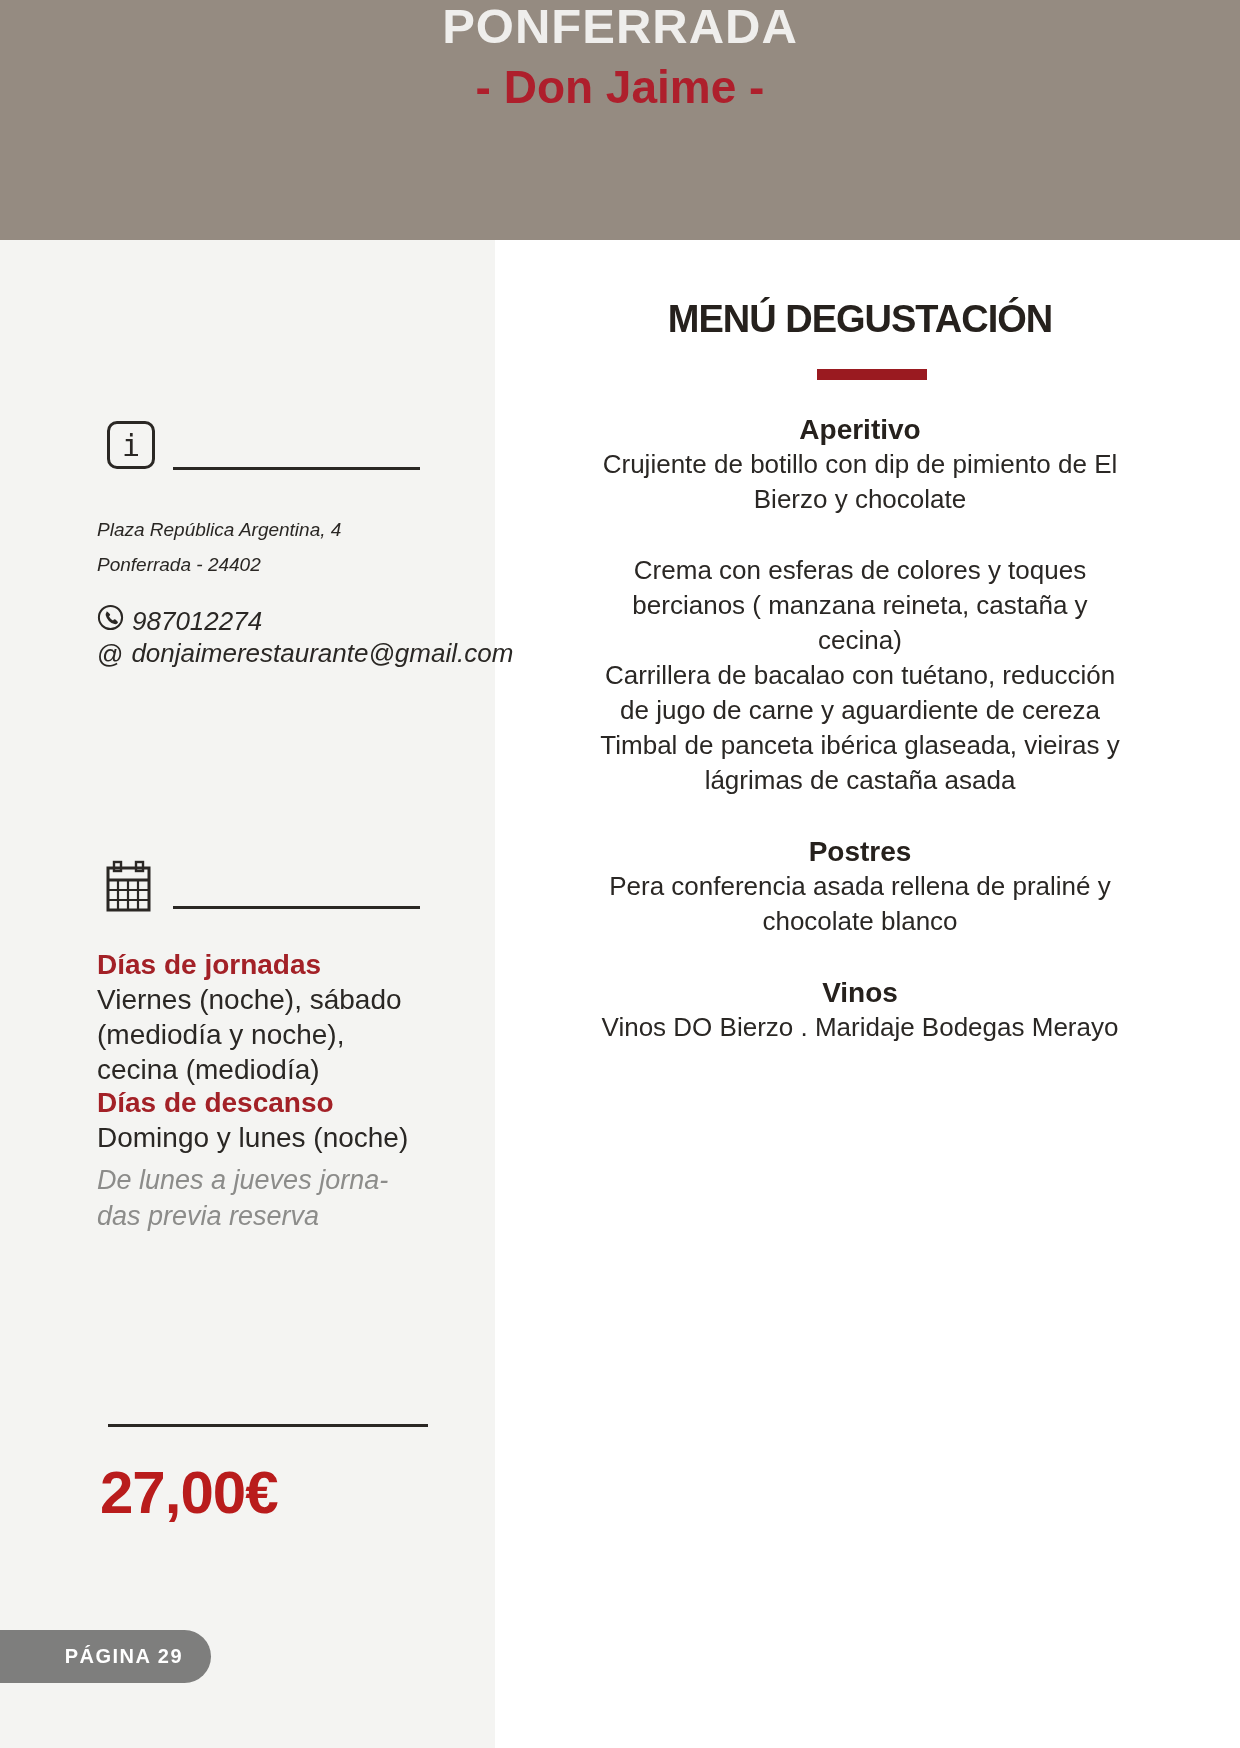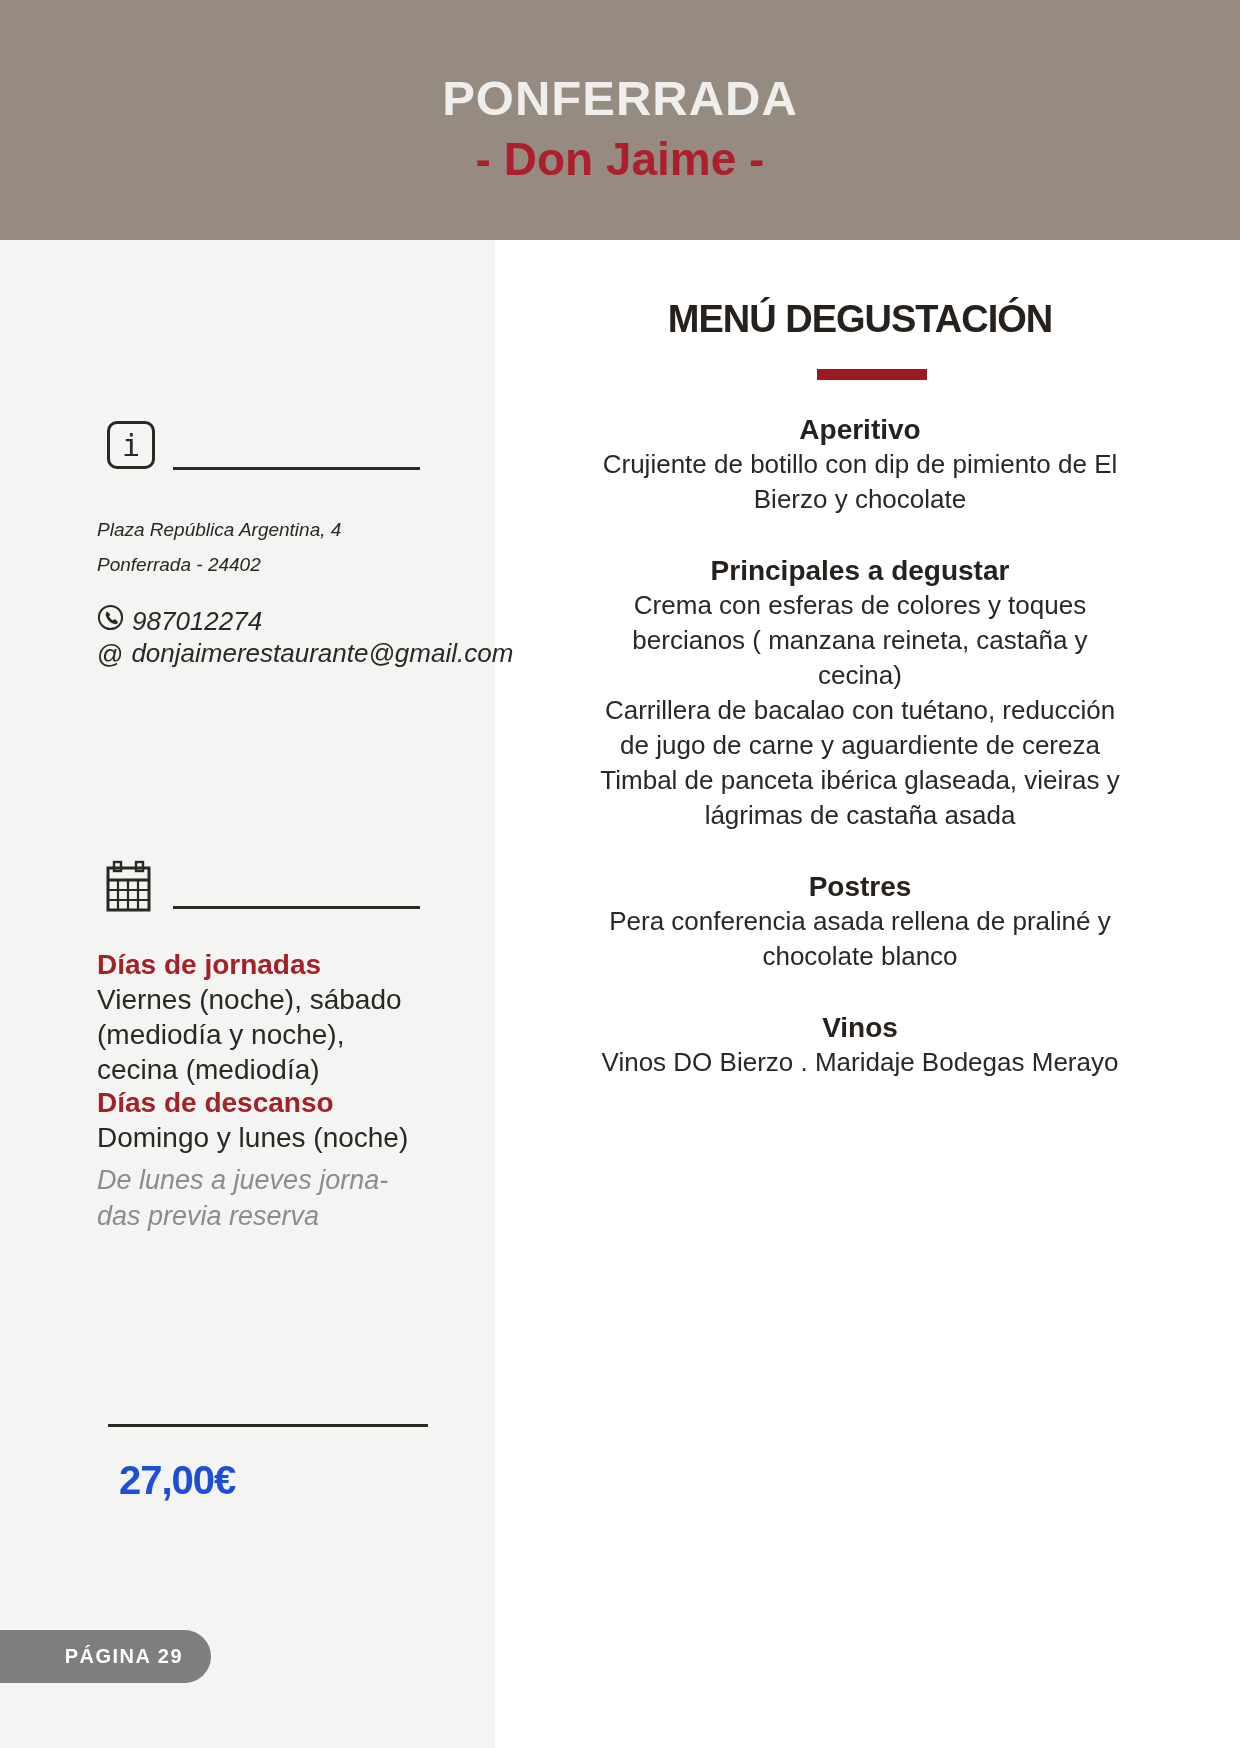--- a/index.html
+++ b/index.html
@@ -16,21 +16,20 @@
   
   .header {
     position: absolute;
     left: 0; top: 0;
     width: 1240px; height: 240px;
     background: #958b81;
     text-align: center;
   }
   .header .city {
     margin: 0;
-    padding-top: 72px;
     font-size: 49px;
     font-weight: bold;
     letter-spacing: 1px;
     color: #efeeec;
     line-height: 1.1;
   }
   .header .restaurant {
     margin: 0;
     padding-top: 8px;
     font-size: 46px;
@@ -119,24 +118,23 @@
     width: 390px;
     font-style: italic;
     font-size: 27px;
     line-height: 36px;
     color: #8c8c8a;
     white-space: pre-line;
   }
   .price {
     left: 100px; top: 1218px;
     font-weight: bold;
-    font-size: 40px;
+    font-size: 60px;
     letter-spacing: -1px;
-    color: #1d4ed8;
-    margin-left: 19px;
+    color: #b91c1c;
   }
 
   
   .menu {
     position: absolute;
     left: 480px; top: 240px;
     width: 760px;
     text-align: center;
   }
   .menu-title {
@@ -264,21 +262,20 @@
     <div class="menu-title">MENÚ DEGUSTACIÓN</div>
     <div class="title-bar"></div>
 
     <div class="sections">
       <div class="menu-section">
         <div class="section-heading">Aperitivo</div>
         <div class="section-body">Crujiente de botillo con dip de pimiento de El
 Bierzo y chocolate</div>
       </div>
       <div class="menu-section">
-        <div class="section-heading">Principales a degustar</div>
         <div class="section-body">Crema con esferas de colores y toques
 bercianos ( manzana reineta, castaña y
 cecina)
 Carrillera de bacalao con tuétano, reducción
 de jugo de carne y aguardiente de cereza
 Timbal de panceta ibérica glaseada, vieiras y
 lágrimas de castaña asada</div>
       </div>
       <div class="menu-section">
         <div class="section-heading">Postres</div>

